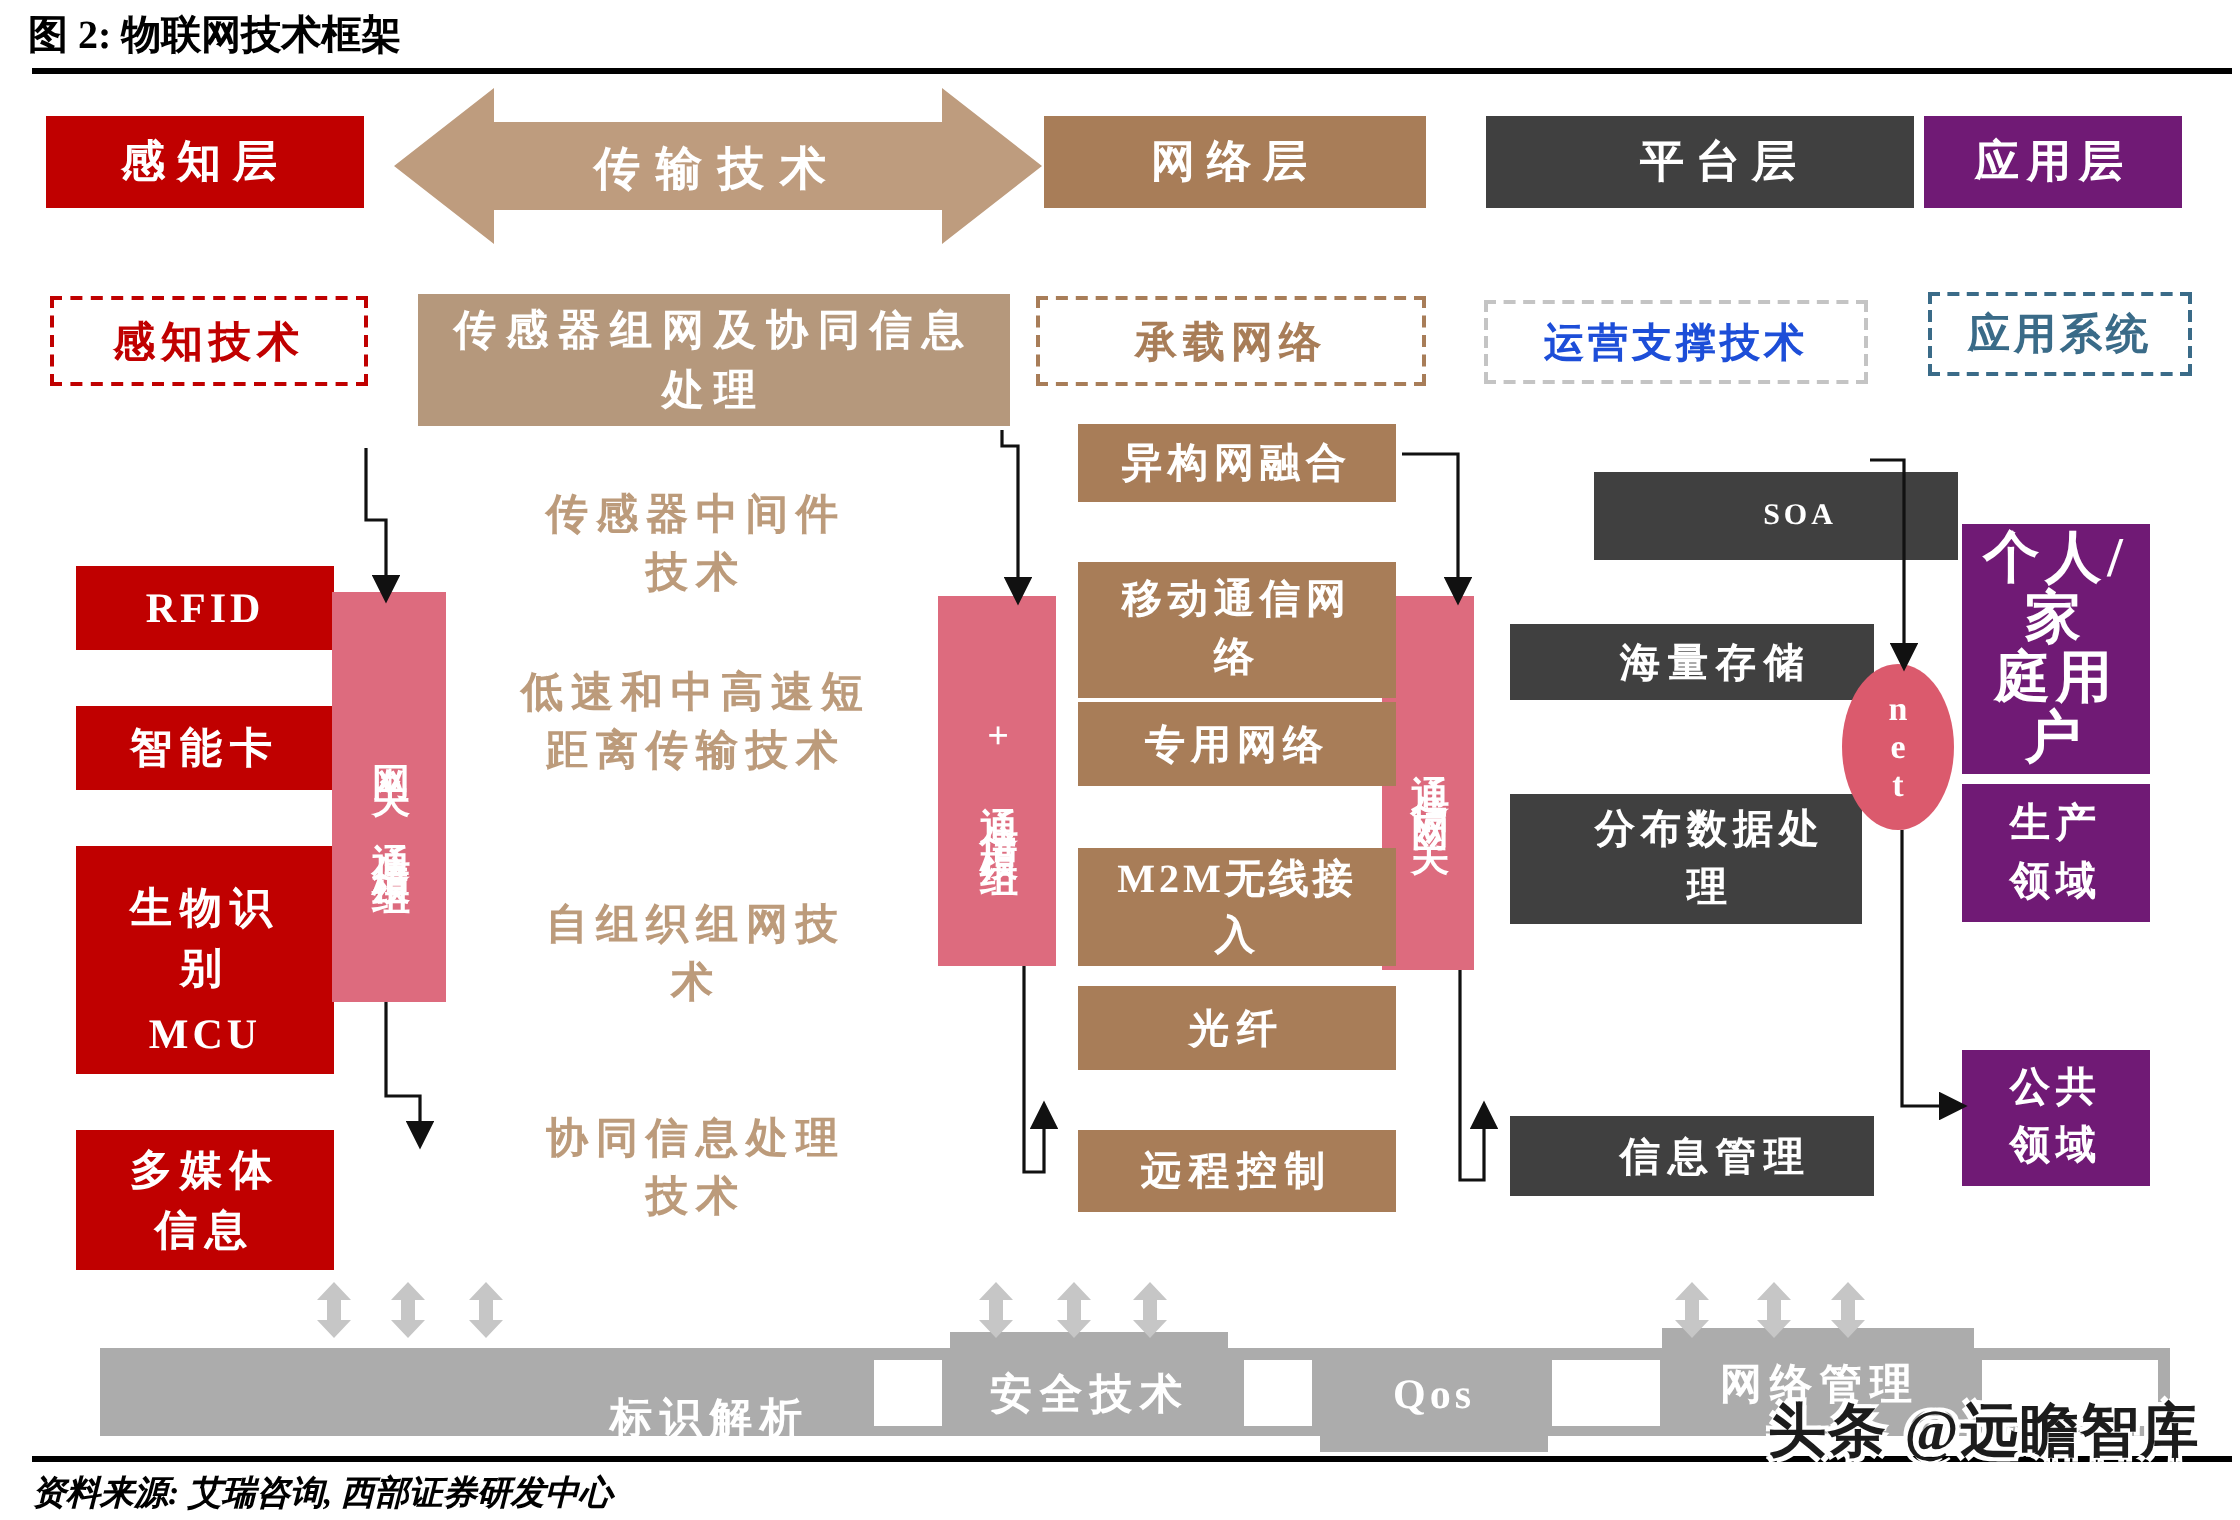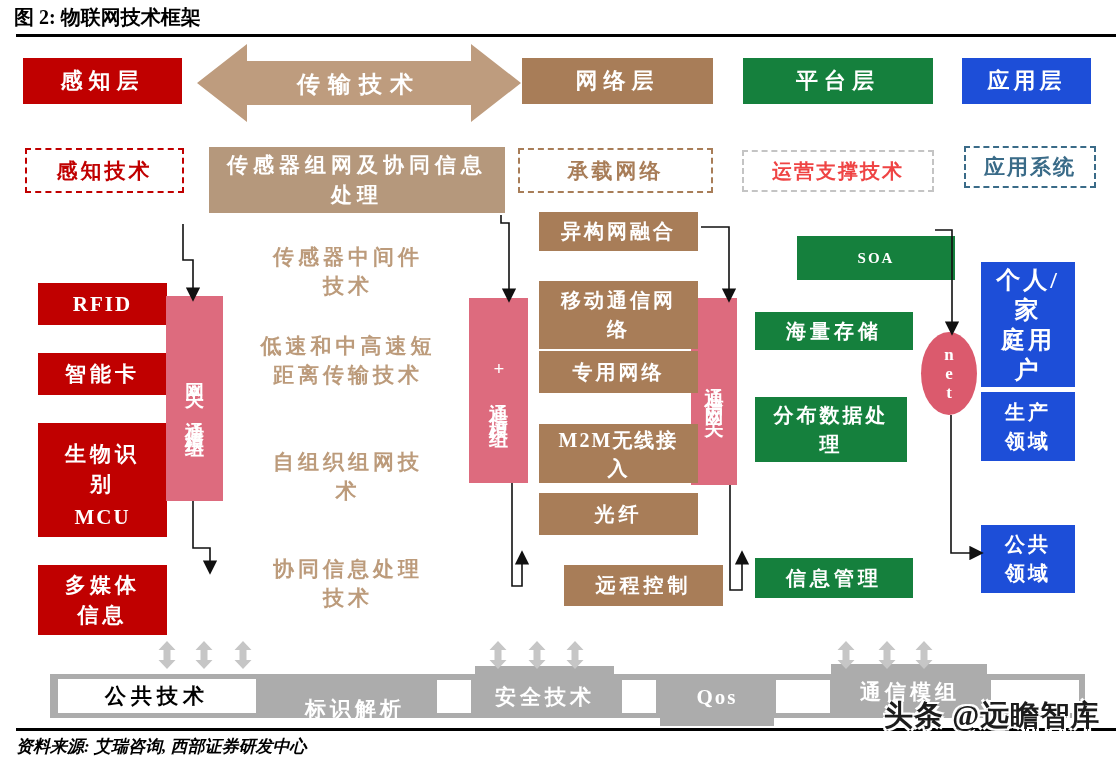--- a/index.html
+++ b/index.html
@@ -5,22 +5,22 @@
   html,body{margin:0;padding:0;background:#fff;}
   #stage{position:relative;width:1120px;height:760px;background:#fff;overflow:hidden;
          font-family:"Liberation Serif","DejaVu Serif",serif;}
   .abs{position:absolute;}
   .box{position:absolute;display:flex;align-items:center;justify-content:center;
        text-align:center;color:#fff;font-weight:bold;}
   .pre{white-space:pre-line;}
   .red{background:#C00000;}
   .tanbox{background:#B5987C;}
   .brown{background:#A87D58;}
-  .grayb{background:#15803d;}
-  .blue{background:#1d4ed8;}
+  .grayb{background:#404040;padding-left:24px;}
+  .blue{background:#701a75;}
   .pink{background:#DD6B7E;}
   .vtext{writing-mode:vertical-rl;text-orientation:upright;letter-spacing:6px;}
   .dash{position:absolute;display:flex;align-items:center;justify-content:center;
         text-align:center;font-weight:bold;background:#fff;}
   .midtxt{position:absolute;width:250px;text-align:center;color:#BC9B7B;font-weight:bold;
           font-size:21px;line-height:29px;letter-spacing:4px;}
   .hline{position:absolute;background:#000;}
   .barwhite{position:absolute;background:#fff;}
   .barlabel{position:absolute;display:flex;align-items:center;justify-content:center;
             color:#fff;font-weight:bold;font-size:21px;letter-spacing:4px;}
@@ -40,21 +40,21 @@
   <div class="box red" style="left:23px;top:58px;width:159px;height:46px;font-size:22px;letter-spacing:6px;">感知层</div>
   <div class="abs" style="left:259px;top:69px;width:200px;text-align:center;color:#fff;font-weight:bold;font-size:23px;letter-spacing:8px;z-index:3;">传输技术</div>
   <div class="box brown" style="left:522px;top:58px;width:191px;height:46px;font-size:22px;letter-spacing:6px;">网络层</div>
   <div class="box grayb" style="left:743px;top:58px;width:190px;height:46px;font-size:22px;letter-spacing:6px;">平台层</div>
   <div class="box blue" style="left:962px;top:58px;width:129px;height:46px;font-size:22px;letter-spacing:4px;">应用层</div>
 
   <div class="dash" style="left:25px;top:148px;width:155px;height:41px;border:2px dashed #C00000;color:#C00000;font-size:21px;letter-spacing:3px;">感知技术</div>
   <div class="box tanbox pre" style="left:209px;top:147px;width:296px;height:66px;font-size:21px;line-height:30px;letter-spacing:5px;">传感器组网及协同信息
 处理</div>
   <div class="dash" style="left:518px;top:148px;width:191px;height:41px;border:2px dashed #A87D58;color:#A87D58;font-size:21px;letter-spacing:3px;">承载网络</div>
-  <div class="dash" style="left:742px;top:150px;width:188px;height:38px;border:2px dashed #C4C4C4;color:#ef4444;font-size:20px;letter-spacing:2px;">运营支撑技术</div>
+  <div class="dash" style="left:742px;top:150px;width:188px;height:38px;border:2px dashed #C4C4C4;color:#1d4ed8;font-size:20px;letter-spacing:2px;">运营支撑技术</div>
   <div class="dash" style="left:964px;top:146px;width:128px;height:38px;border:2px dashed #3A6B88;color:#3A6B88;font-size:21px;letter-spacing:2px;">应用系统</div>
 
   <div class="box red" style="left:38px;top:283px;width:129px;height:42px;font-size:21px;letter-spacing:2px;">RFID</div>
   <div class="box red" style="left:38px;top:353px;width:129px;height:42px;font-size:21px;letter-spacing:4px;">智能卡</div>
   <div class="box red pre" style="left:38px;top:423px;width:129px;height:92px;font-size:21px;line-height:30px;letter-spacing:4px;">生物识
 别</div>
   <div class="box red" style="left:38px;top:497px;width:129px;height:40px;font-size:21px;letter-spacing:2px;">MCU</div>
   <div class="box red pre" style="left:38px;top:565px;width:129px;height:70px;font-size:21px;line-height:30px;letter-spacing:4px;">多媒体
 信息</div>
 
@@ -71,55 +71,53 @@
   <div class="midtxt pre" style="left:223px;top:555px;">协同信息处理
 技术</div>
 
   <div class="box brown" style="left:539px;top:212px;width:159px;height:39px;font-size:20px;letter-spacing:3px;">异构网融合</div>
   <div class="box brown pre" style="left:539px;top:281px;width:159px;height:68px;font-size:20px;line-height:29px;letter-spacing:3px;">移动通信网
 络</div>
   <div class="box brown" style="left:539px;top:351px;width:159px;height:42px;font-size:20px;letter-spacing:3px;">专用网络</div>
   <div class="box brown pre" style="left:539px;top:424px;width:159px;height:59px;font-size:20px;line-height:28px;letter-spacing:2px;">M2M无线接
 入</div>
   <div class="box brown" style="left:539px;top:493px;width:159px;height:42px;font-size:20px;letter-spacing:4px;">光纤</div>
-  <div class="box brown" style="left:539px;top:565px;width:159px;height:41px;font-size:20px;letter-spacing:4px;margin-left:25px;">远程控制</div>
+  <div class="box brown" style="left:539px;top:565px;width:159px;height:41px;font-size:20px;letter-spacing:4px;">远程控制</div>
 
   <div class="box grayb" style="left:797px;top:236px;width:158px;height:44px;font-size:15px;letter-spacing:2px;">SOA</div>
   <div class="box grayb" style="left:755px;top:312px;width:158px;height:38px;font-size:20px;letter-spacing:4px;">海量存储</div>
   <div class="box grayb pre" style="left:755px;top:397px;width:152px;height:65px;font-size:20px;line-height:29px;letter-spacing:3px;">分布数据处
 理</div>
   <div class="box grayb" style="left:755px;top:558px;width:158px;height:40px;font-size:20px;letter-spacing:4px;">信息管理</div>
 
   <div class="box pre" style="left:921px;top:332px;width:56px;height:83px;background:#DB5A6D;border-radius:50%;
        font-size:17px;line-height:19px;font-weight:bold;">n
 e
 t</div>
 
-  <div class="box blue pre" style="left:981px;top:262px;width:94px;height:125px;font-size:24px;line-height:30px;letter-spacing:3px;">个人/
+  <div class="box blue pre" style="left:981px;top:262px;width:94px;height:125px;font-size:28px;line-height:30px;letter-spacing:3px;">个人/
 家
 庭用
 户</div>
   <div class="box blue pre" style="left:981px;top:392px;width:94px;height:69px;font-size:20px;line-height:29px;letter-spacing:3px;">生产
 领域</div>
   <div class="box blue pre" style="left:981px;top:525px;width:94px;height:68px;font-size:20px;line-height:29px;letter-spacing:3px;">公共
 领域</div>
 
   <div class="abs" style="left:50px;top:674px;width:1035px;height:44px;background:#ACACAC;"></div>
   <div class="abs" style="left:475px;top:666px;width:139px;height:52px;background:#ACACAC;"></div>
   <div class="abs" style="left:660px;top:674px;width:114px;height:52px;background:#ACACAC;"></div>
   <div class="abs" style="left:831px;top:664px;width:156px;height:50px;background:#ACACAC;"></div>
-  <div class="barwhite" style="left:58px;top:679px;width:198px;height:34px;display:flex;align-items:center;justify-content:center;
-       color:#000;font-weight:bold;font-size:21px;letter-spacing:5px;">公共技术</div>
   <div class="barlabel" style="left:280px;top:685px;width:150px;height:24px;margin-top:12px;">标识解析</div>
   <div class="barwhite" style="left:437px;top:680px;width:34px;height:33px;"></div>
   <div class="barlabel" style="left:485px;top:685px;width:120px;height:24px;">安全技术</div>
   <div class="barwhite" style="left:622px;top:680px;width:34px;height:33px;"></div>
   <div class="barlabel" style="left:672px;top:685px;width:90px;height:24px;letter-spacing:2px;">Qos</div>
   <div class="barwhite" style="left:776px;top:680px;width:54px;height:33px;"></div>
-  <div class="barlabel" style="left:845px;top:680px;width:130px;height:24px;">通信模组</div>
+  <div class="barlabel" style="left:845px;top:680px;width:130px;height:24px;">网络管理</div>
   <div class="barwhite" style="left:991px;top:680px;width:88px;height:33px;"></div>
 
   <div class="hline" style="left:16px;top:728px;width:1100px;height:3px;"></div>
   <div class="abs" style="left:16px;top:735px;font-size:17px;font-weight:bold;font-style:italic;color:#000;">资料来源: 艾瑞咨询, 西部证券研发中心</div>
 
   <div id="wm">头条 @远瞻智库</div>
 
   <svg width="1120" height="760" viewBox="0 0 1120 760">
     <defs>
       <marker id="ah" markerWidth="10" markerHeight="9" refX="1" refY="4.5" orient="auto">

